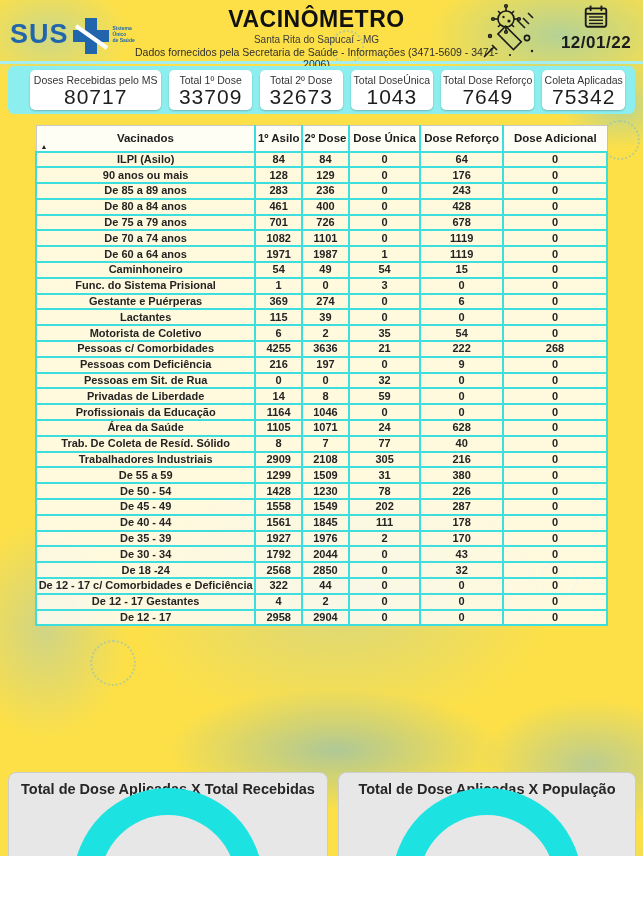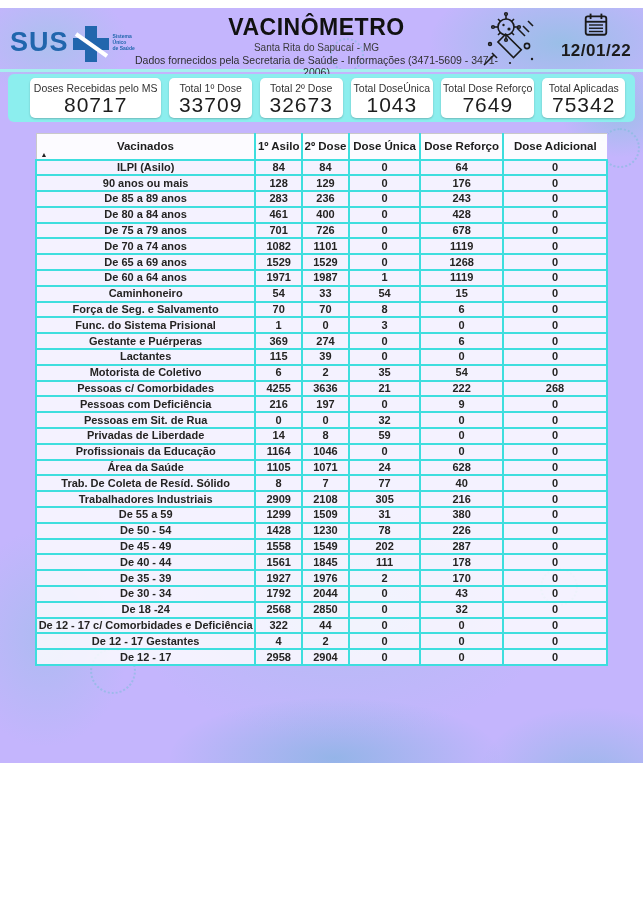--- a/index.html
+++ b/index.html
@@ -8,21 +8,21 @@
     --divider-cyan:#a7efef;
     --gauge-fill:#1de2e2;
     --gauge-panel:#e7e7e7;
     --gauge-rest:#d9d9d9;
     --text-dark:#252423;
     --sus-blue:#2166ad;
   }
   *{margin:0;padding:0;box-sizing:border-box;}
   html,body{background:#fff;}
   body{font-family:"Liberation Sans", sans-serif;color:var(--text-dark);}
-  .page{position:relative;width:643px;height:755px;background:#c4b5fd;overflow:hidden;margin:8px auto;}
+  .page{position:relative;width:643px;height:856px;background:#fde047;overflow:hidden;margin:0 auto;}
   
   .bg-layer{position:absolute;inset:0;z-index:0;}
   .blob{position:absolute;border-radius:50%;}
   .b1{left:-30px;top:-20px;width:160px;height:110px;background:radial-gradient(ellipse at center,rgba(142,206,220,.45),rgba(142,206,220,0) 70%);}
   .b2{left:430px;top:-30px;width:260px;height:130px;background:radial-gradient(ellipse at center,rgba(120,198,214,.55),rgba(120,198,214,0) 72%);}
   .b3{left:560px;top:60px;width:120px;height:90px;background:radial-gradient(ellipse at center,rgba(120,198,214,.5),rgba(120,198,214,0) 70%);}
   .b4{left:130px;top:470px;width:420px;height:260px;background:radial-gradient(ellipse at center,rgba(150,200,225,.35),rgba(150,200,225,0) 72%);}
   .b5{left:-40px;top:520px;width:170px;height:220px;background:radial-gradient(ellipse at center,rgba(140,195,225,.4),rgba(140,195,225,0) 70%);}
   .b6{left:170px;top:690px;width:330px;height:120px;background:radial-gradient(ellipse at center,rgba(110,180,215,.55),rgba(110,180,215,0) 72%);}
   .b7{left:480px;top:700px;width:220px;height:130px;background:radial-gradient(ellipse at center,rgba(120,185,218,.5),rgba(120,185,218,0) 72%);}
@@ -179,21 +179,21 @@
     </div>
     <div class="kpi-card">
       <div class="kpi-label">Total DoseÚnica</div>
       <div class="kpi-value">1043</div>
     </div>
     <div class="kpi-card">
       <div class="kpi-label">Total Dose Reforço</div>
       <div class="kpi-value">7649</div>
     </div>
     <div class="kpi-card">
-      <div class="kpi-label">Total Aplicadas</div>
+      <div class="kpi-label">Coleta Aplicadas</div>
       <div class="kpi-value">75342</div>
     </div>
   </div>
 
   <div class="table-wrap">
     <table>
       <colgroup>
         <col style="width:38.4%">
           <col style="width:8.2%">
           <col style="width:8.2%">
@@ -257,49 +257,33 @@
           </tr>
           <tr>
             <td>De 70 a 74 anos</td>
             <td>1082</td>
             <td>1101</td>
             <td>0</td>
             <td>1119</td>
             <td>0</td>
           </tr>
           <tr>
-            <td>De 65 a 69 anos</td>
-            <td>1529</td>
-            <td>1529</td>
-            <td>0</td>
-            <td>1268</td>
-            <td>0</td>
-          </tr>
-          <tr>
             <td>De 60 a 64 anos</td>
             <td>1971</td>
             <td>1987</td>
             <td>1</td>
             <td>1119</td>
             <td>0</td>
           </tr>
           <tr>
             <td>Caminhoneiro</td>
             <td>54</td>
-            <td>33</td>
+            <td>49</td>
             <td>54</td>
             <td>15</td>
-            <td>0</td>
-          </tr>
-          <tr>
-            <td>Força de Seg. e Salvamento</td>
-            <td>70</td>
-            <td>70</td>
-            <td>8</td>
-            <td>6</td>
             <td>0</td>
           </tr>
           <tr>
             <td>Func. do Sistema Prisional</td>
             <td>1</td>
             <td>0</td>
             <td>3</td>
             <td>0</td>
             <td>0</td>
           </tr>

